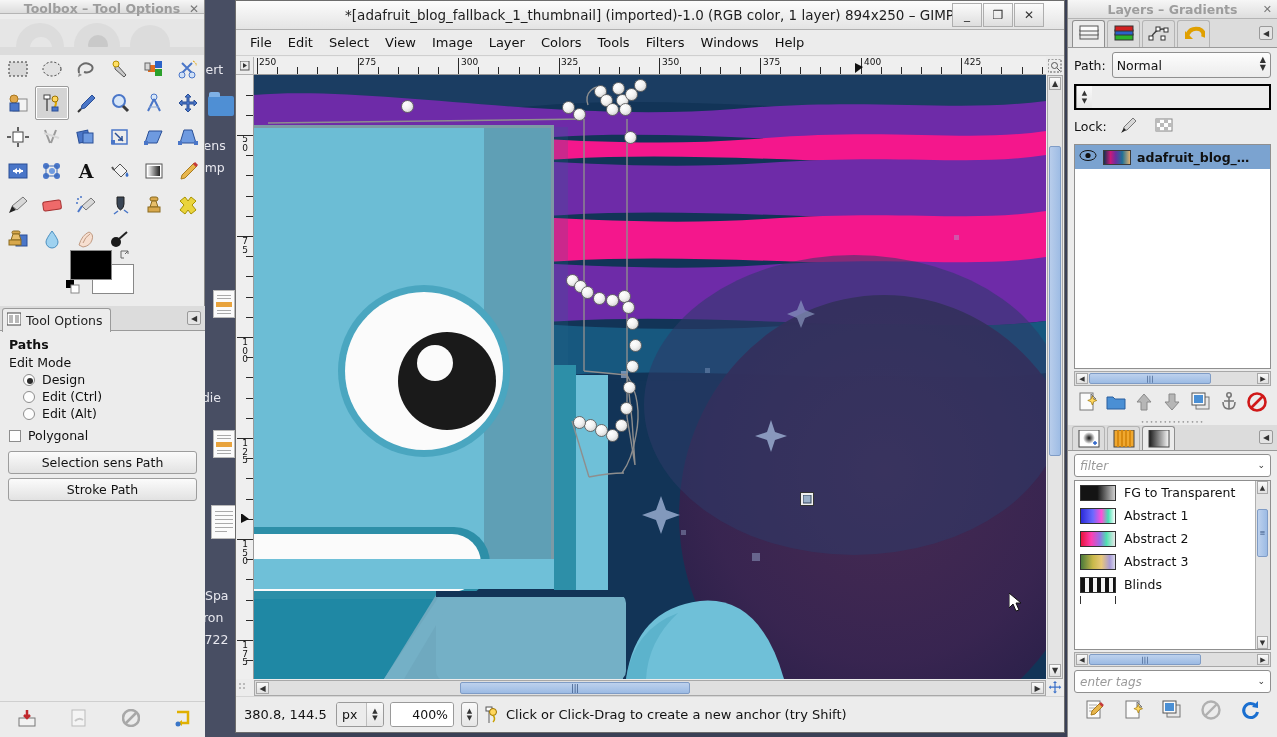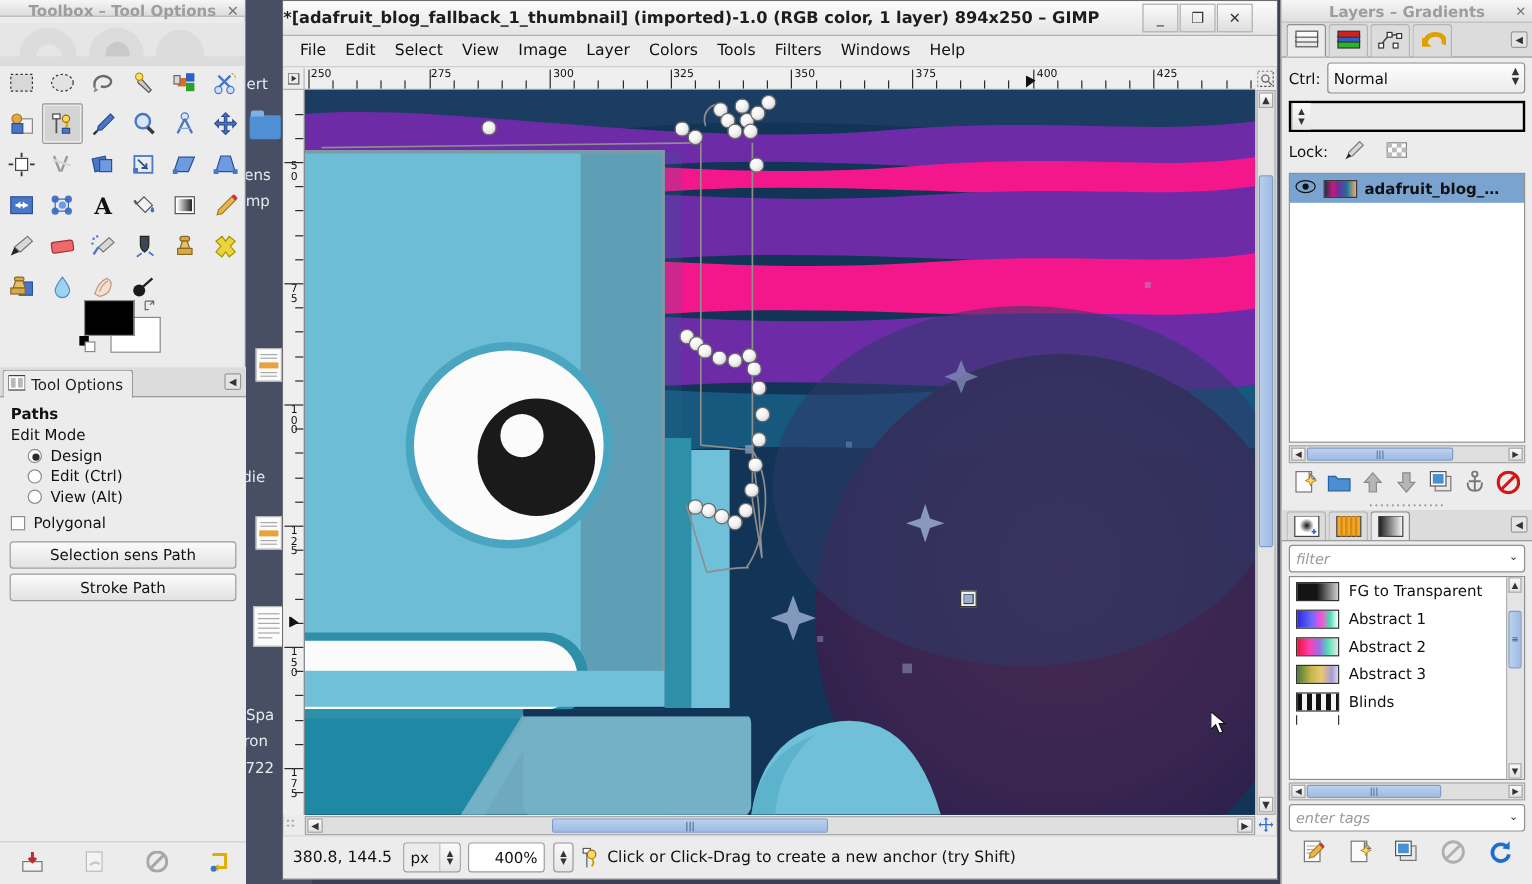--- a/index.html
+++ b/index.html
@@ -147,22 +147,22 @@
   
   #imgwin {
     position:absolute; left:235px; top:0; width:830px; height:733px;
     background:#ececec; border:1px solid #6d6d6d;
   }
   #imgwin-title {
     height:29px; background:linear-gradient(to bottom,#fcfcfc,#e4e4e4);
     border-bottom:1px solid #b0b0b0; position:relative;
   }
   #imgwin-title .t {
-    position:absolute; left:0; right:110px; top:6px; text-align:left;
-    font-size:13.5px; font-weight:bold; color:#1d1d1d;
+    position:absolute; left:0; right:110px; top:6px; text-align:right;
+    font-size:13.5px; font-weight:normal; color:#1d1d1d;
   }
   .winbtn {
     position:absolute; top:2px; width:30px; height:24px;
     background:linear-gradient(to bottom,#fbfbfb,#dedede);
     border:1px solid #aeaeae; display:flex; align-items:center;
     justify-content:center; font-size:12px; color:#333; cursor:pointer;
   }
   #menubar {
     height:26px; background:#ececec; border-bottom:1px solid #cfcfcf;
     display:flex; align-items:center; padding-left:6px;
@@ -750,21 +750,21 @@
         <div class="radio-row">
           <span class="radio on"></span>
           <span>Design</span>
         </div>
         <div class="radio-row">
           <span class="radio"></span>
           <span>Edit (Ctrl)</span>
         </div>
         <div class="radio-row">
           <span class="radio"></span>
-          <span>View (Alt)</span>
+          <span>Edit (Alt)</span>
         </div>
 
         <div class="check-row">
           <span class="checkbox"></span>
           <span>Polygonal</span>
         </div>
 
         <button class="gbtn">Selection sens Path</button>
         <button class="gbtn">Stroke Path</button>
       </div>
@@ -1183,21 +1183,21 @@
       <div class="dock-tab">
         <svg width="22" height="18">
             <path d="M4 12 q2 -10 12 -8 q6 2 4 8" stroke="#e0a000" stroke-width="4" fill="none"></path>
             <path d="M2 6 L2 14 L10 14 Z" fill="#e0a000"></path>
           </svg>
       </div>
       <div class="dock-collapse">◀</div>
     </div>
 
     <div class="row">
-      <span class="lbl">Ctrl:</span>
+      <span class="lbl">Path:</span>
       <div class="combo">
         <span>Normal</span>
         <span class="arw">▲<br>▼</span>
       </div>
     </div>
 
     <div id="opacity-wrap">
       <div id="opacity-step">
           <span>▲</span>
           <span>▼</span>

